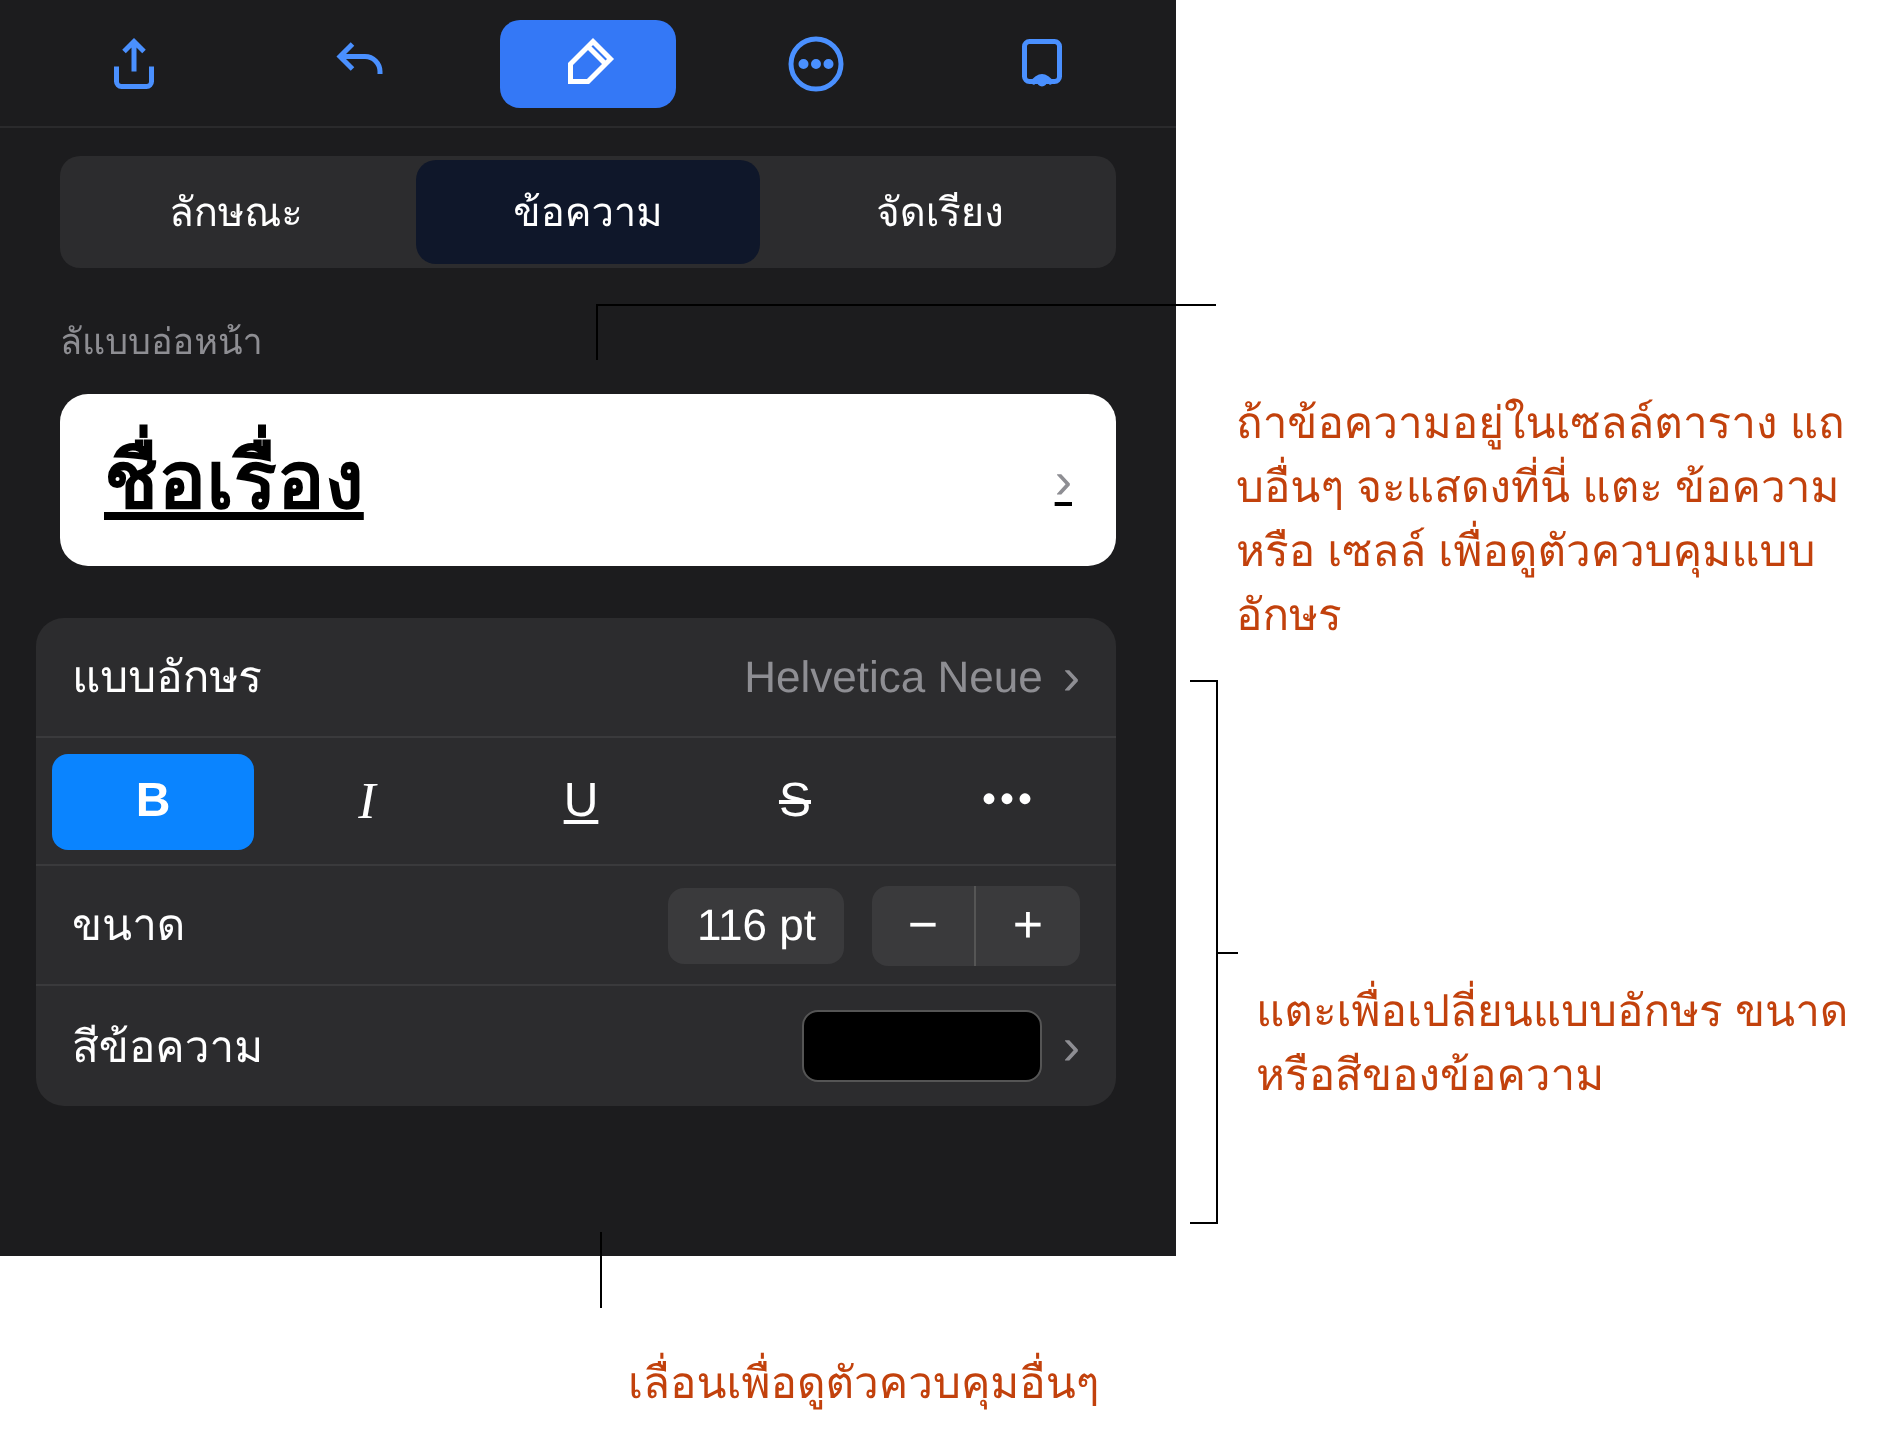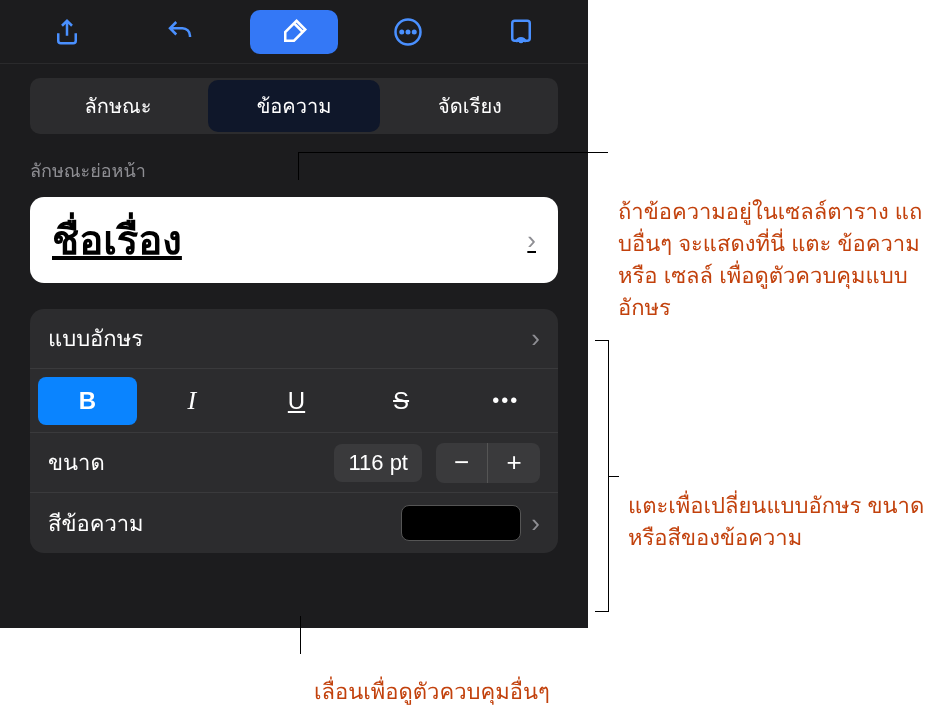--- a/index.html
+++ b/index.html
@@ -93,21 +93,21 @@
     color: #000;
     font-size: 40px;
     font-weight: 700;
   }
   .chevron {
     color: #8e8e93;
     font-size: 26px;
   }
   
   .group {
-    margin: 10px 30px 0 30px;
+    margin: 10px 30px 0 18px;
     background: #2c2c2e;
     border-radius: 14px;
     overflow: hidden;
   }
   .row {
     display: flex;
     align-items: center;
     padding: 0 18px;
     height: 60px;
     border-bottom: 1px solid #3a3a3c;
@@ -258,31 +258,32 @@
   </div>
 
   <div class="segmented-wrap">
     <div class="segmented">
       <div class="seg">ลักษณะ</div>
       <div class="seg selected">ข้อความ</div>
       <div class="seg">จัดเรียง</div>
     </div>
   </div>
 
-  <div class="section-label">ลักษณะย่อหน้า</div>
+  <div class="section-label">ลัแบบอ่อหน้า</div>
 
   <div class="style-row">
     <div class="style-row-title">ชื่อเรื่อง</div>
     <div class="chevron">›</div>
   </div>
 
   <div class="group">
 
     <div class="row">
       <div class="label">แบบอักษร</div>
+      <div class="value">Helvetica Neue</div>
       <div class="chevron">›</div>
     </div>
 
     <div class="style-buttons">
       <div class="sbtn bold-active">
           <span>B</span>
         </div>
       <div class="sbtn">
           <span class="i">I</span>
         </div>

